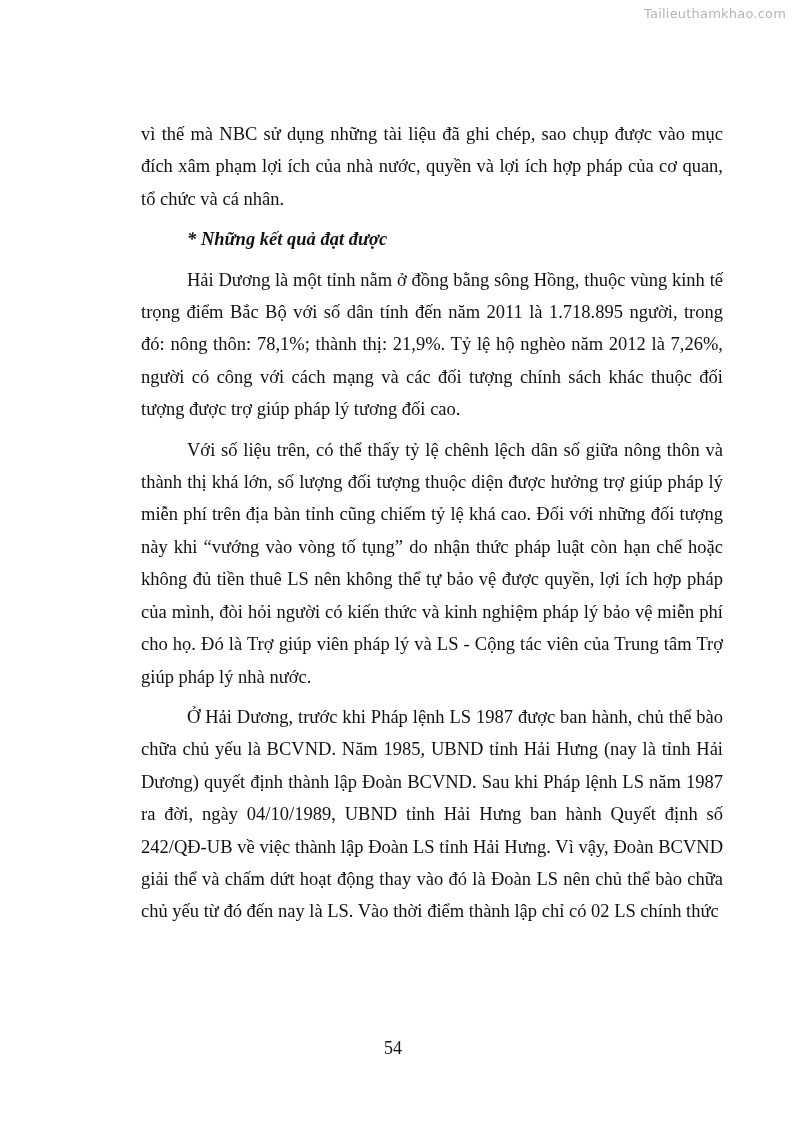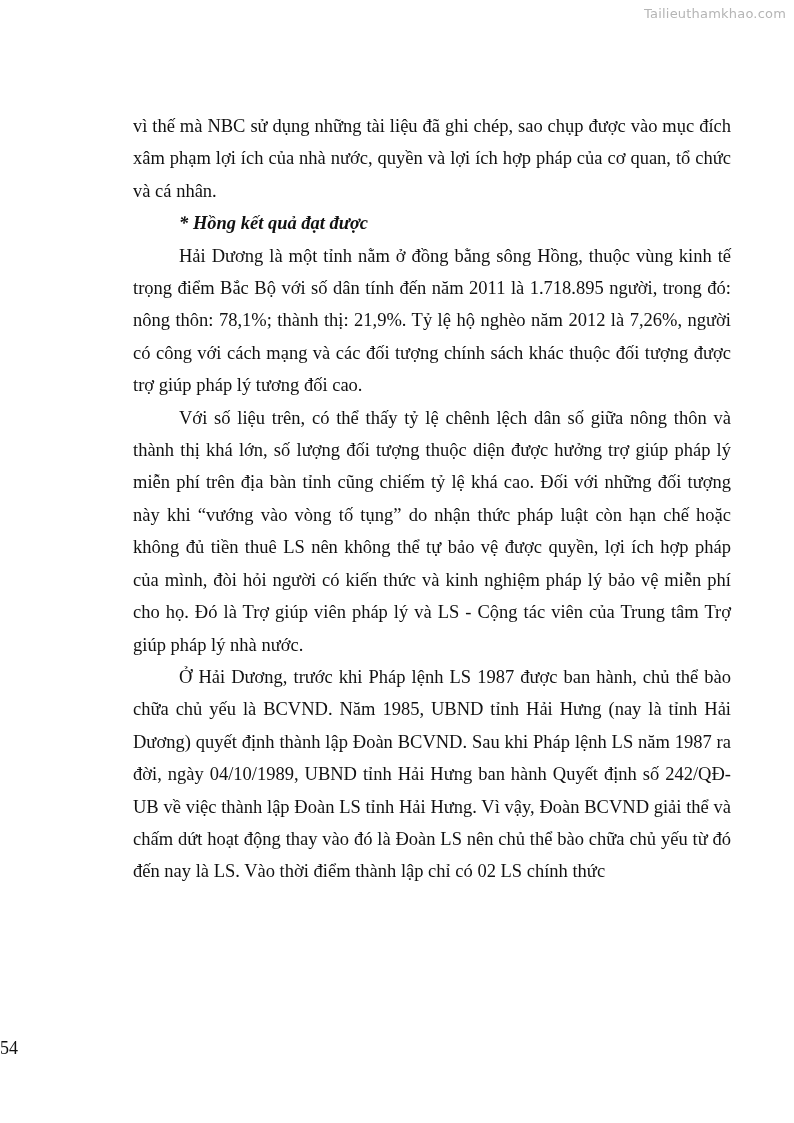--- a/index.html
+++ b/index.html
@@ -7,35 +7,35 @@
   .watermark {
     position: absolute; top: 6px; right: 8px;
     font-family: "DejaVu Sans", sans-serif; font-size: 13px; color: #b5b5b5;
     letter-spacing: 0.2px;
   }
   .page {
     position: absolute; left: 133px; top: 110px; width: 598px;
     font-family: "Liberation Serif", serif; font-size: 18.5px; line-height: 32.4px;
     color: #111111; text-align: justify;
   }
-  .page p { margin: 0; }
+  .page p { margin: 8px; }
   .indent { text-indent: 46px; }
   .bold { font-weight: bold; }
   .bolditalic { font-weight: bold; font-style: italic; }
   .page-number {
-    position: absolute; top: 1038px; left: 0; width: 786px; text-align: left;
+    position: absolute; top: 1038px; left: 0; width: 786px; text-align: center;
     font-family: "Liberation Serif", serif; font-size: 18px; color: #111111;
   }
 </style>
 </head>
 <body>
 
 <div class="watermark">Tailieuthamkhao.com</div>
 
 <div class="page">
   <p>vì thế mà NBC sử dụng những tài liệu đã ghi chép, sao chụp được vào mục đích xâm phạm lợi ích của nhà nước, quyền và lợi ích hợp pháp của cơ quan, tổ chức và cá nhân.</p>
-  <p class="indent bolditalic">* Hồng kết quả đạt được</p>
+  <p class="indent bolditalic">* Những kết quả đạt được</p>
   <p class="indent">Hải Dương là một tỉnh nằm ở đồng bằng sông Hồng, thuộc vùng kinh tế trọng điểm Bắc Bộ với số dân tính đến năm 2011 là 1.718.895 người, trong đó: nông thôn: 78,1%; thành thị: 21,9%. Tỷ lệ hộ nghèo năm 2012 là 7,26%, người có công với cách mạng và các đối tượng chính sách khác thuộc đối tượng được trợ giúp pháp lý tương đối cao.</p>
   <p class="indent">Với số liệu trên, có thể thấy tỷ lệ chênh lệch dân số giữa nông thôn và thành thị khá lớn, số lượng đối tượng thuộc diện được hưởng trợ giúp pháp lý miễn phí trên địa bàn tỉnh cũng chiếm tỷ lệ khá cao. Đối với những đối tượng này khi “vướng vào vòng tố tụng” do nhận thức pháp luật còn hạn chế hoặc không đủ tiền thuê LS nên không thể tự bảo vệ được quyền, lợi ích hợp pháp của mình, đòi hỏi người có kiến thức và kinh nghiệm pháp lý bảo vệ miễn phí cho họ. Đó là Trợ giúp viên pháp lý và LS - Cộng tác viên của Trung tâm Trợ giúp pháp lý nhà nước.</p>
   <p class="indent">Ở Hải Dương, trước khi Pháp lệnh LS 1987 được ban hành, chủ thể bào chữa chủ yếu là BCVND. Năm 1985, UBND tỉnh Hải Hưng (nay là tỉnh Hải Dương) quyết định thành lập Đoàn BCVND. Sau khi Pháp lệnh LS năm 1987 ra đời, ngày 04/10/1989, UBND tỉnh Hải Hưng ban hành Quyết định số 242/QĐ-UB về việc thành lập Đoàn LS tỉnh Hải Hưng. Vì vậy, Đoàn BCVND giải thể và chấm dứt hoạt động thay vào đó là Đoàn LS nên chủ thể bào chữa chủ yếu từ đó đến nay là LS. Vào thời điểm thành lập chỉ có 02 LS chính thức</p>
 </div>
 
 <div class="page-number">54</div>
 
 </body></html>

